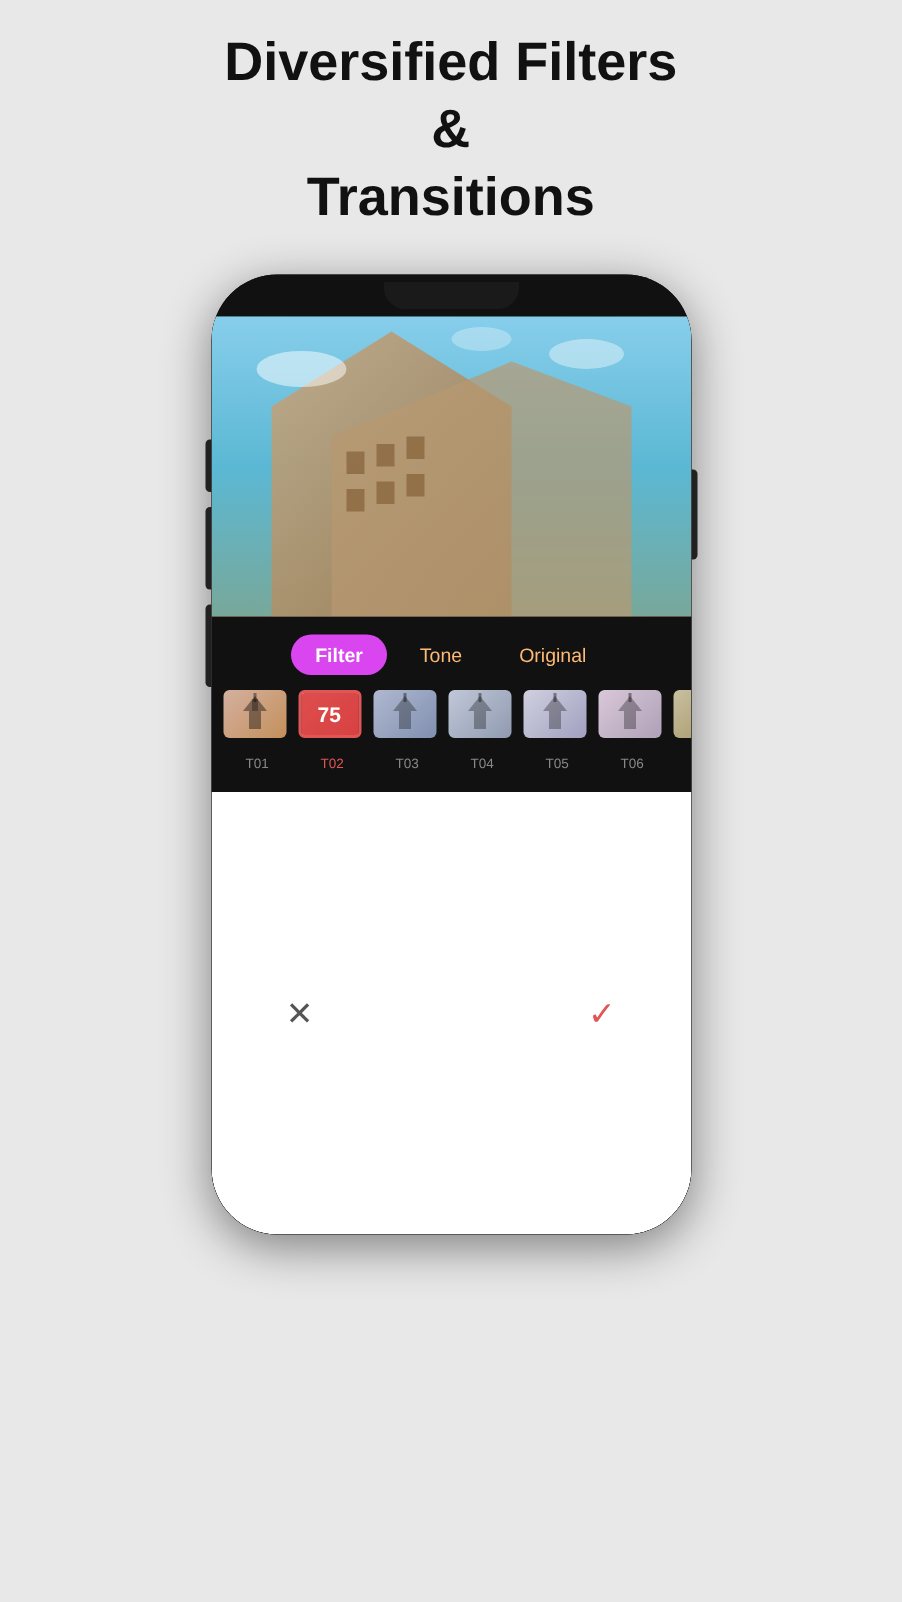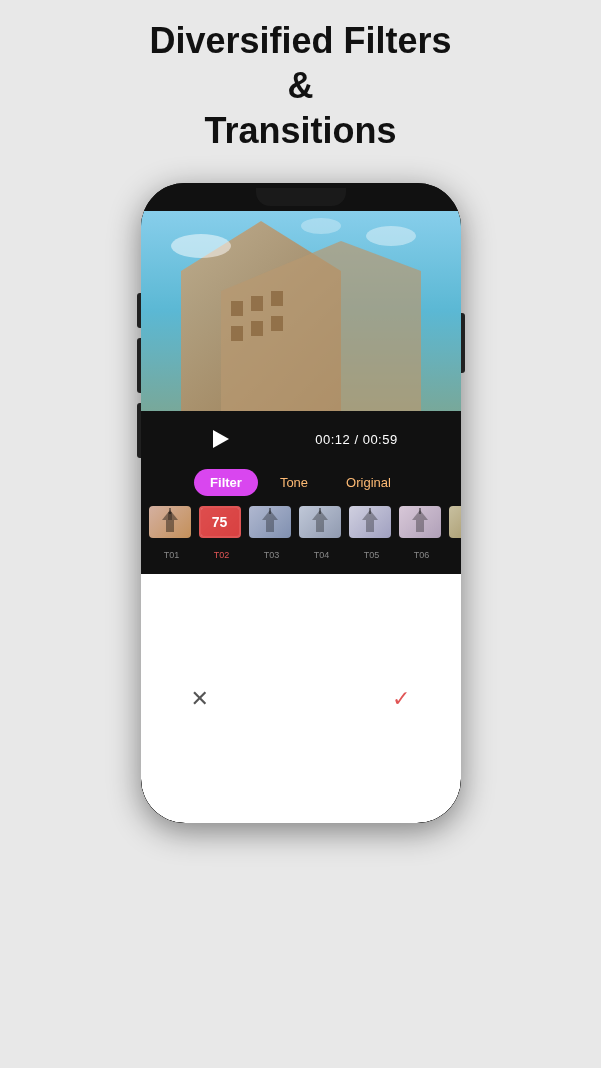--- a/index.html
+++ b/index.html
@@ -345,26 +345,20 @@
           <rect x="130" y="105" width="12" height="15" fill="#8a6840" opacity="0.8"></rect>
 
           <ellipse cx="60" cy="35" rx="30" ry="12" fill="rgba(255,255,255,0.5)"></ellipse>
           <ellipse cx="250" cy="25" rx="25" ry="10" fill="rgba(255,255,255,0.4)"></ellipse>
           <ellipse cx="180" cy="15" rx="20" ry="8" fill="rgba(255,255,255,0.3)"></ellipse>
         </svg>
       </div>
 
       <div class="controls-area">
 
-        <div class="playback-row">
-          <div class="play-btn">
-            <div class="play-triangle"></div>
-          </div>
-          <div class="time-display">00:12 / 00:59</div>
-        </div>
 
         <div class="tab-bar">
           <div class="tab-item active">Filter</div>
           <div class="tab-item">Tone</div>
           <div class="tab-item">Original</div>
         </div>
 
 
         <div class="filter-strip">
 

